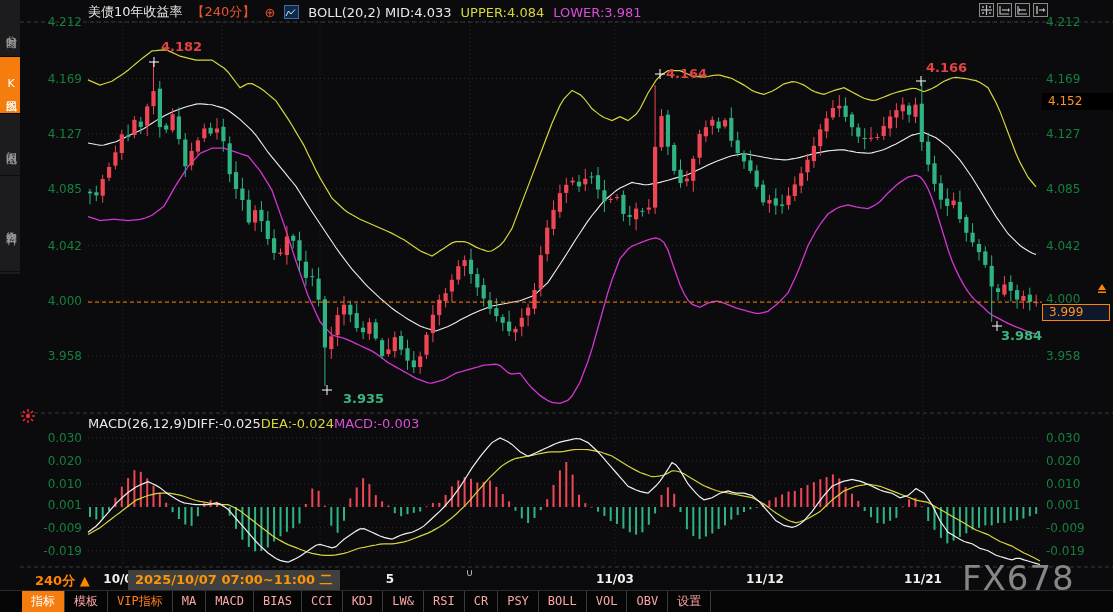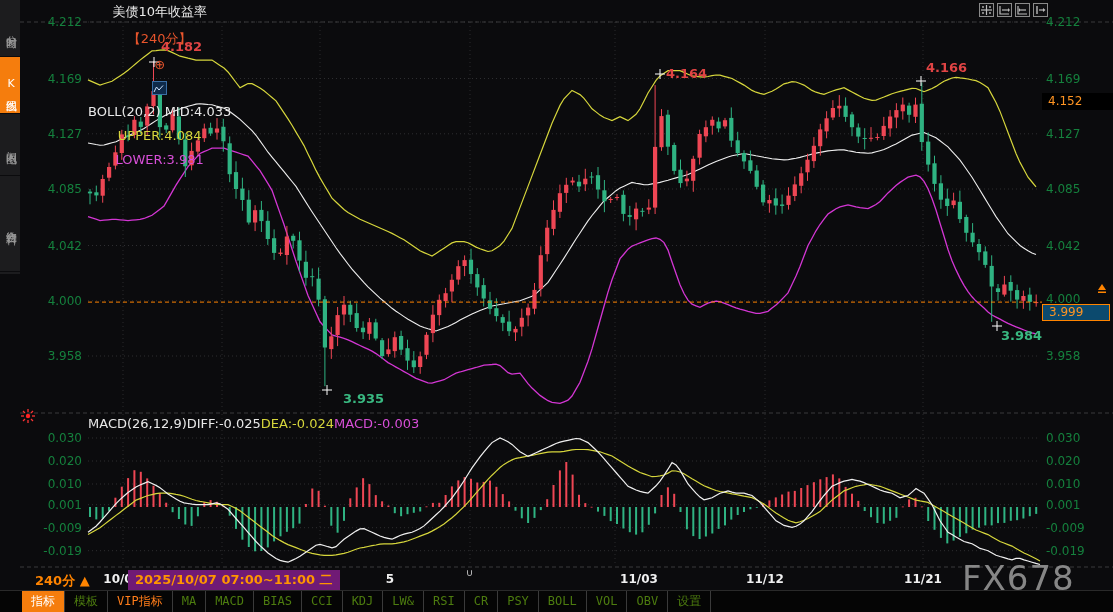--- a/index.html
+++ b/index.html
@@ -10,62 +10,62 @@
   
   .sidebar{position:absolute;left:0;top:0;width:20px;height:274px;background:#1c1c1e;z-index:6;
            display:flex;flex-direction:column;}
   .side-tab{writing-mode:vertical-rl;text-orientation:upright;color:#9a9a9a;font-size:11px;
             letter-spacing:1px;display:flex;align-items:center;justify-content:center;
             border-bottom:1px solid #0b0b0d;box-sizing:border-box;width:20px;}
   .side-tab.active{background:#f57d0d;color:#fff;}
 
   
   .topbar{position:absolute;left:88px;top:3px;height:18px;display:flex;align-items:center;
-          gap:9px;font-size:13px;z-index:5;white-space:nowrap;flex-direction:column;}
+          gap:9px;font-size:13px;z-index:5;white-space:nowrap;}
   .t-title{color:#e9e9e9;}
   .t-period{color:#e8552c;}
   .t-plus{color:#e8552c;font-size:13px;}
   .t-chartico{width:13px;height:12px;background:#0e2a4a;border:1px solid #3a6ea5;display:inline-block;}
   .t-mid{color:#e9e9e9;}
   .t-upper{color:#d6d63c;}
   .t-lower{color:#d84fd8;}
 
   .toolbar-icons{position:absolute;left:979px;top:3px;display:flex;gap:3px;z-index:5;}
   .tb-icon{width:15px;height:14px;border:1px solid #8a8a8a;box-sizing:border-box;background:#101012;
            display:flex;align-items:center;justify-content:center;}
 
   .tick{position:absolute;font-size:12px;color:#15803d;z-index:3;line-height:16px;}
   .tick.left{left:20px;width:62px;text-align:right;}
   .tick.right{left:1046px;}
 
   .badge-4152{position:absolute;left:1042px;top:93px;width:71px;height:17px;background:#000;
               color:#ff9422;font-size:12px;line-height:17px;padding-left:6px;box-sizing:border-box;z-index:4;}
   .box-3999{position:absolute;left:1042px;top:304px;width:68px;height:17px;border:1px solid #ff8400;
-            background:#0c4a6e;color:#ff9422;font-size:12px;line-height:15px;padding-left:6px;
+            background:#0f172a;color:#ff9422;font-size:12px;line-height:15px;padding-left:6px;
             box-sizing:border-box;z-index:4;}
 
   .macd-labels{position:absolute;left:88px;top:416px;display:flex;gap:0;font-size:13px;z-index:3;white-space:nowrap;}
   .m-white{color:#e9e9e9;} .m-yellow{color:#d6d63c;} .m-magenta{color:#d84fd8;}
   .live-icon{position:absolute;left:20px;top:408px;width:16px;height:16px;z-index:3;}
 
   .anno{position:absolute;font-size:13px;font-weight:bold;z-index:3;white-space:nowrap;text-align:right;}
   .anno.up{color:#e04444;} .anno.down{color:#39b981;}
 
   .time-label{position:absolute;top:572px;font-size:12px;font-weight:bold;color:#f0f0f0;
               transform:translateX(-50%);z-index:2;white-space:nowrap;}
-  .tooltip{position:absolute;left:128px;top:570px;background:#701a75;color:#ff9500;font-weight:bold;
+  .tooltip{position:absolute;left:128px;top:570px;background:#404040;color:#ff9500;font-weight:bold;
            font-size:13px;padding:1px 7px;z-index:4;white-space:nowrap;}
   .period240{position:absolute;left:35px;top:572px;color:#ff8400;font-weight:bold;font-size:13px;z-index:3;}
   .u-marker{position:absolute;left:466px;top:567px;color:#cfcfcf;font-size:10px;z-index:2;}
   .alert-icon{position:absolute;left:1096px;top:279px;z-index:3;}
 
   .menu{position:absolute;left:0;top:590px;width:1113px;height:22px;background:#050505;
         border-top:1px solid #2a2a2a;display:flex;align-items:stretch;padding-left:22px;
         box-sizing:border-box;z-index:6;font-family:"DejaVu Sans Mono","DejaVu Sans",monospace;font-size:12px;}
-  .menu-item{padding:0 9px;line-height:20px;color:#4d7c0f;border-right:1px solid #3a3a3a;white-space:nowrap;}
+  .menu-item{padding:0 9px;line-height:20px;color:#fca5a5;border-right:1px solid #3a3a3a;white-space:nowrap;}
   .menu-item.active{background:#f57d0d;color:#fff;}
   .menu-item.vip{color:#ff7d1a;}
 
   .watermark{position:absolute;left:962px;top:558px;font-size:34px;color:#9c9c9c;opacity:0.85;
              z-index:7;letter-spacing:1px;font-weight:500;}
 </style>
 </head>
 <body>
 
 <div id="app">
@@ -685,21 +685,21 @@
       <div class="anno down" style="left: 1001px; top: 328px;">3.984</div>
     </div>
 
   <div class="period240">240分 ▲</div>
   <div class="tooltip">2025/10/07 07:00~11:00 二</div>
   <div class="u-marker">∪</div>
   <div id="timelabels">
       <div class="time-label" style="left: 118px;">10/0</div>
       <div class="time-label" style="left: 390px;">5</div>
       <div class="time-label" style="left: 470px; margin-top: 36px;">10/24</div>
-      <div class="time-label" style="left: 615px; margin-left: 24px;">11/03</div>
+      <div class="time-label" style="left: 615px;">11/03</div>
       <div class="time-label" style="left: 765px;">11/12</div>
       <div class="time-label" style="left: 923px;">11/21</div>
     </div>
 
   <div class="menu">
       <div class="menu-item active">指标</div>
       <div class="menu-item">模板</div>
       <div class="menu-item vip">VIP指标</div>
       <div class="menu-item">MA</div>
       <div class="menu-item">MACD</div>

